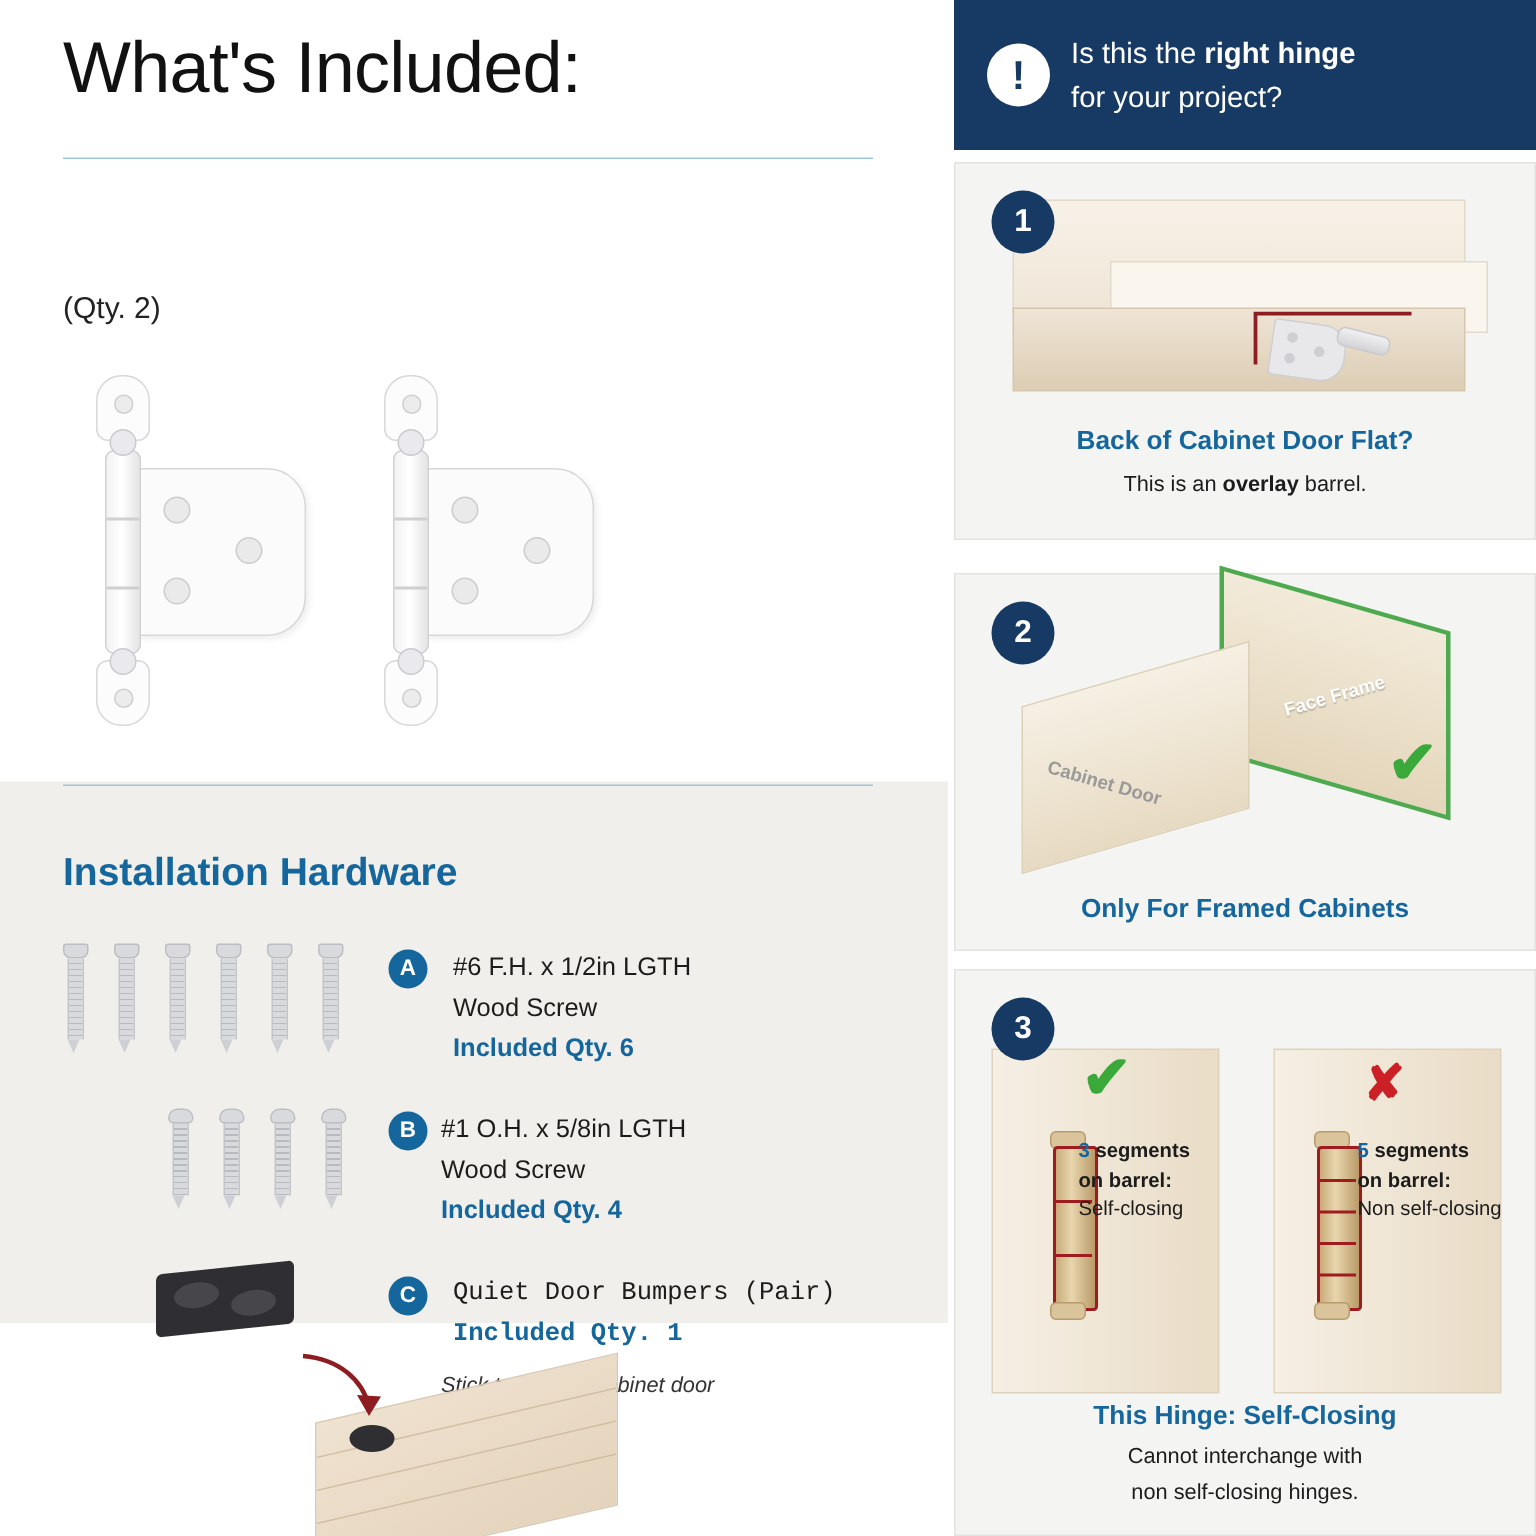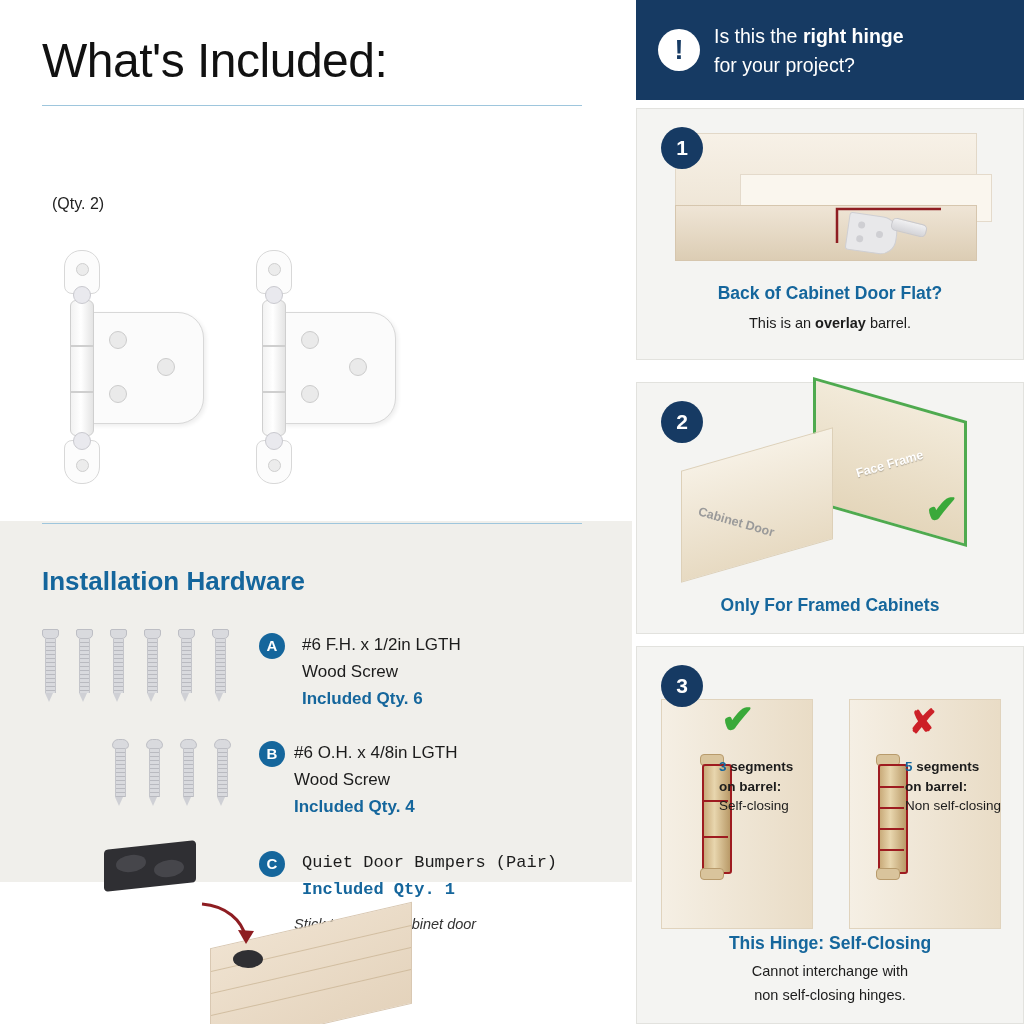--- a/index.html
+++ b/index.html
@@ -22,21 +22,21 @@
     width: 632px; height: 1024px;
     background: #ffffff;
   }
   .left-top {
     position: absolute;
     left: 0; top: 0; width: 632px; height: 521px;
     background: #ffffff;
   }
   .title {
     position: absolute;
-    left: 42px; top: 33px;
+    left: 42px; top: 18px;
     font-size: 48px;
     color: #111111;
     letter-spacing: -0.5px;
     font-weight: 400;
   }
   .rule {
     position: absolute;
     left: 42px;
     width: 540px;
     height: 1px;
@@ -47,23 +47,22 @@
     position: absolute;
     left: 42px; top: 120px;
     font-size: 23px;
     line-height: 1.48;
     font-weight: bold;
     color: #15669c;
   }
   .qty {
     position: absolute;
     left: 42px; top: 195px;
-    font-size: 16px;
+    font-size: 20px;
     color: #222222;
-    margin-left: 10px;
   }
 
   
   .hinge-area {
     position: absolute;
     left: 20px; top: 240px;
     width: 440px; height: 250px;
   }
   .hinge {
     position: absolute;
@@ -565,21 +564,21 @@
         </div>
         <div class="screw" style="left:214px; top:218px;">
           <div class="head" style="border-radius:7px 7px 4px 4px"></div>
           <div class="shank" style="height:48px"></div>
           <div class="tip"></div>
         </div>
       </div>
 
       <div class="badge" style="left:259px; top:220px;">B</div>
       <div class="hw-text" style="left:294px; top:218px;">
-        <span>#6 O.H. x 4/8in LGTH</span><br>
+        <span>#1 O.H. x 5/8in LGTH</span><br>
         <span>Wood Screw</span><br>
         <span class="inc">Included Qty. 4</span>
       </div>
 
       <div class="badge" style="left:259px; top:330px;">C</div>
       <div class="hw-text" style="left:302px; top:328px;font-family:Liberation Mono, monospace;">
         <span>Quiet Door Bumpers (Pair)</span><br>
         <span class="inc">Included Qty. 1</span>
       </div>
       <div class="hw-note" style="left:294px; top:392px;">

